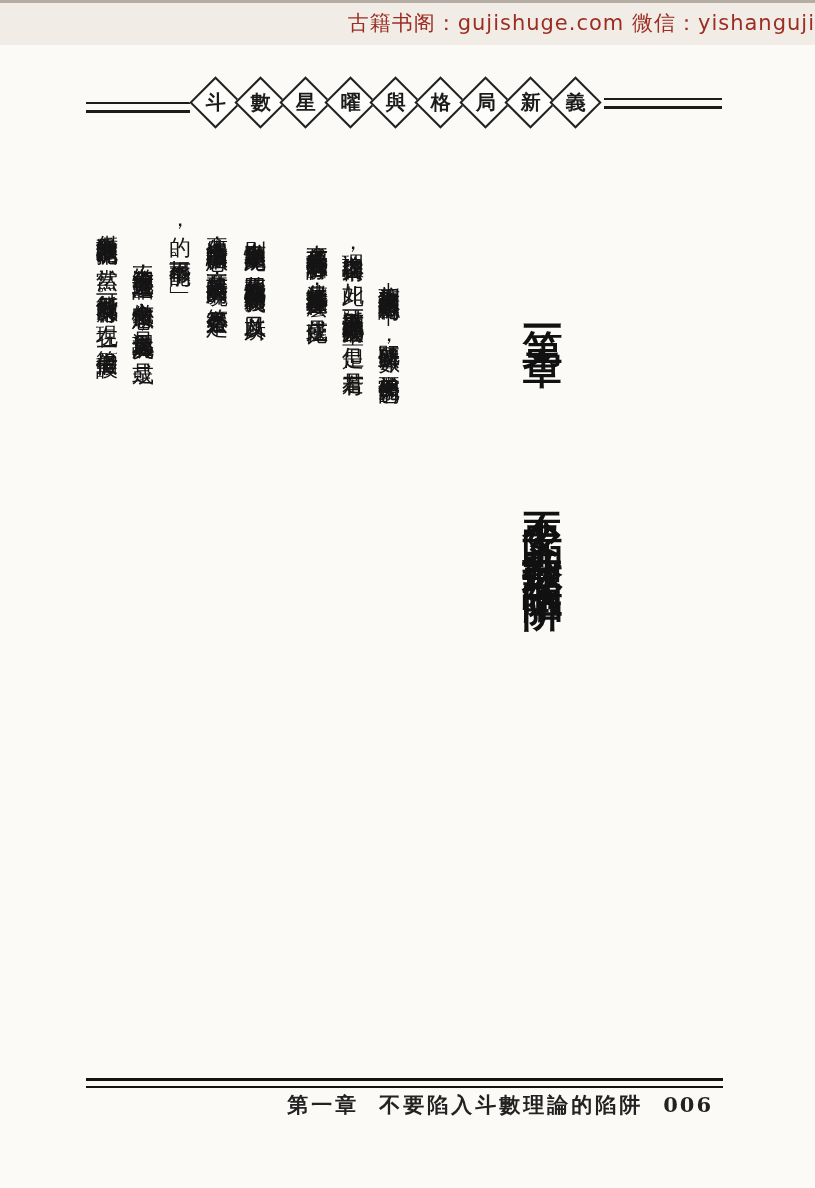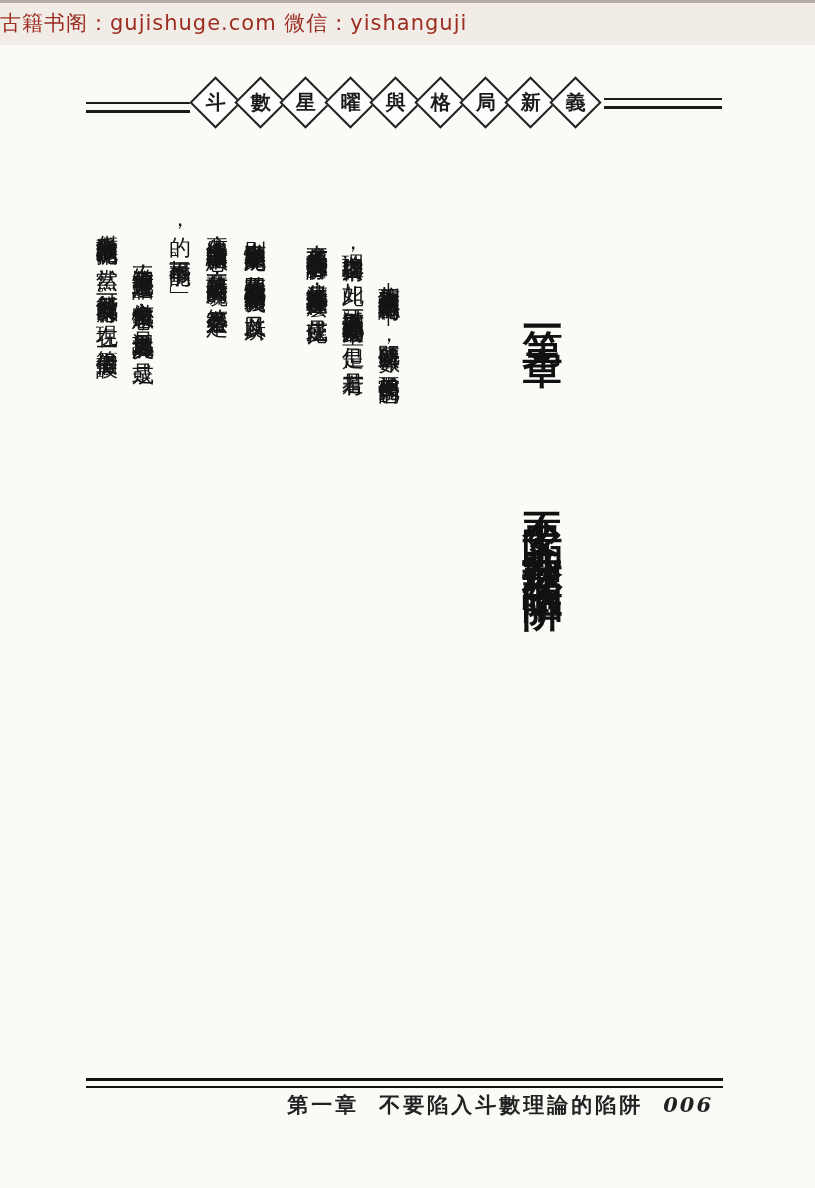--- a/index.html
+++ b/index.html
@@ -15,21 +15,21 @@
   .top-edge {
     position:absolute; top:0; left:0; width:100%; height:3px;
     background:#b5ada3;
   }
   .watermark-band {
     position:absolute; top:3px; left:0; width:100%; height:42px;
     background:#f2ece7;
   }
   .watermark {
     position:absolute; top:9px; left:0; width:100%;
-    text-align:left;
+    text-align:right;
     font-family:"DejaVu Sans", sans-serif;
     font-size:21px; letter-spacing:1px;
     color:#9b2d22;
   }
   
   .ornament { position:absolute; top:72px; left:0; width:100%; height:66px; }
   .rule {
     position:absolute; height:6px;
     border-top:2px solid #1c1c1c;
     border-bottom:3px solid #1c1c1c;
@@ -76,21 +76,21 @@
     position:absolute; left:86px; top:1078px; width:637px; height:5px;
     border-top:3px solid #131313;
     border-bottom:2px solid #131313;
   }
   .footer-text {
     position:absolute; top:1091px; right:102px;
     display:flex; align-items:baseline; gap:20px;
     font-size:21px; letter-spacing:3px;
     font-weight:bold; color:#222;
   }
-  .footer-page { font-style:italic; letter-spacing:2px; }
+  .footer-page { letter-spacing:2px; }
 </style>
 </head>
 <body>
 
 <div class="page">
 
   <div class="top-edge"></div>
   <div class="watermark-band"></div>
   <div class="watermark">古籍书阁：gujishuge.com 微信：yishanguji</div>
 

